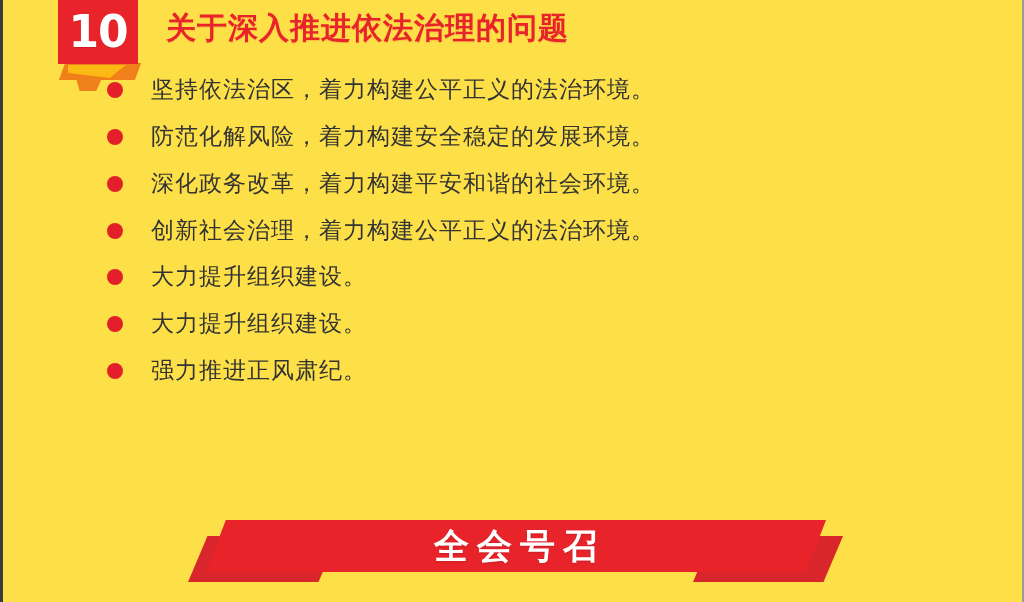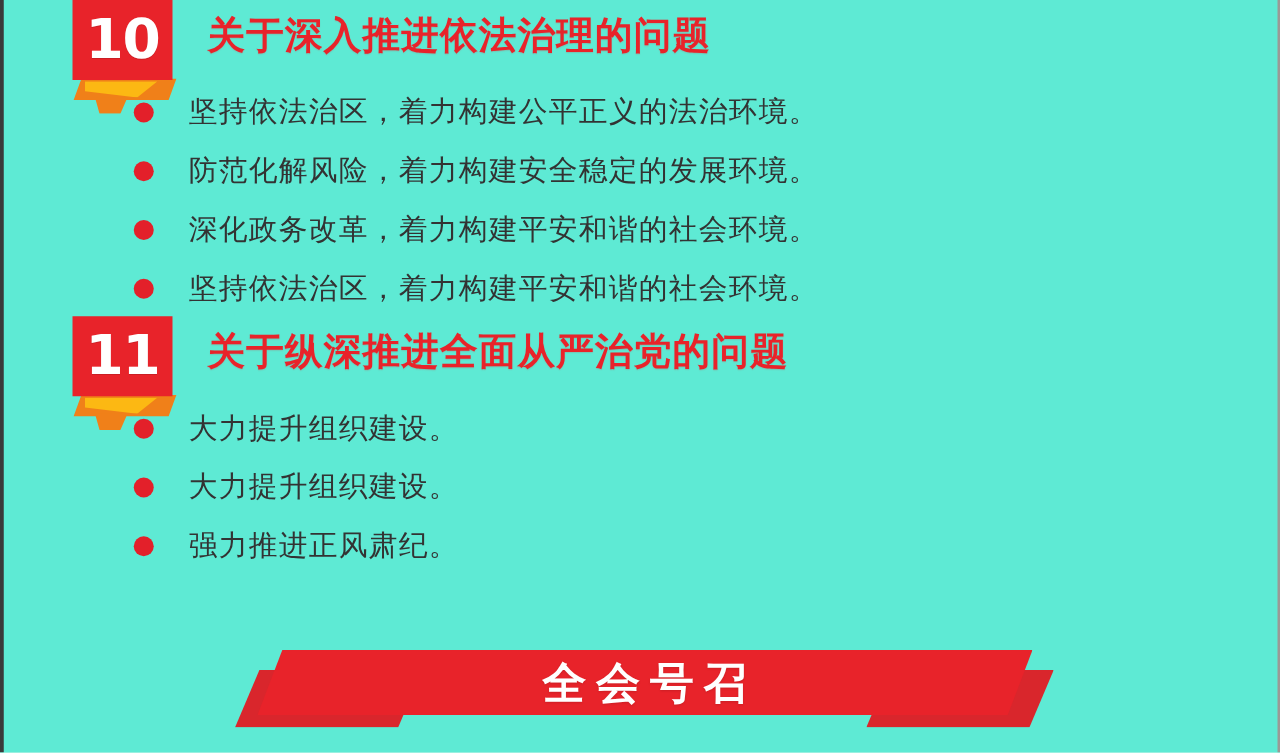--- a/index.html
+++ b/index.html
@@ -5,21 +5,21 @@
   html,body{margin:0;padding:0;}
   body{
     width:1024px;height:602px;
     background:#fdfaf6;
     font-family:"Liberation Sans","DejaVu Sans",sans-serif;
     overflow:hidden;
     position:relative;
   }
   .page{
     position:absolute;inset:0;
-    background:#5eead4;
+    background:#fde047;
     border-left:3px solid #3a3a3a;
     border-right:2px solid #9a9a96;
     box-sizing:border-box;
   }
 
   
   .section{position:absolute;left:0;right:0;}
   #section-10{top:0;}
   #section-11{top:253px;}
 
@@ -166,39 +166,26 @@
       <li class="bullet">
         <span class="dot"></span>
         <span class="txt">防范化解风险，着力构建安全稳定的发展环境。</span>
       </li>
       <li class="bullet">
         <span class="dot"></span>
         <span class="txt">深化政务改革，着力构建平安和谐的社会环境。</span>
       </li>
       <li class="bullet">
         <span class="dot"></span>
-        <span class="txt">坚持依法治区，着力构建平安和谐的社会环境。</span>
+        <span class="txt">创新社会治理，着力构建公平正义的法治环境。</span>
       </li>
     </ul>
   </div>
 
   <div class="section" id="section-11">
-    <div class="sec-head">
-      <div class="badge">
-        <div class="sq">
-          <span class="num">11</span>
-        </div>
-        <div class="ribbon">
-          <div class="rb-main"></div>
-          <div class="rb-fold"></div>
-          <div class="rb-tail"></div>
-        </div>
-      </div>
-      <div class="sec-title">关于纵深推进全面从严治党的问题</div>
-    </div>
 
     <ul class="bullets">
       <li class="bullet">
         <span class="dot"></span>
         <span class="txt">大力提升组织建设。</span>
       </li>
       <li class="bullet">
         <span class="dot"></span>
         <span class="txt">大力提升组织建设。</span>
       </li>

